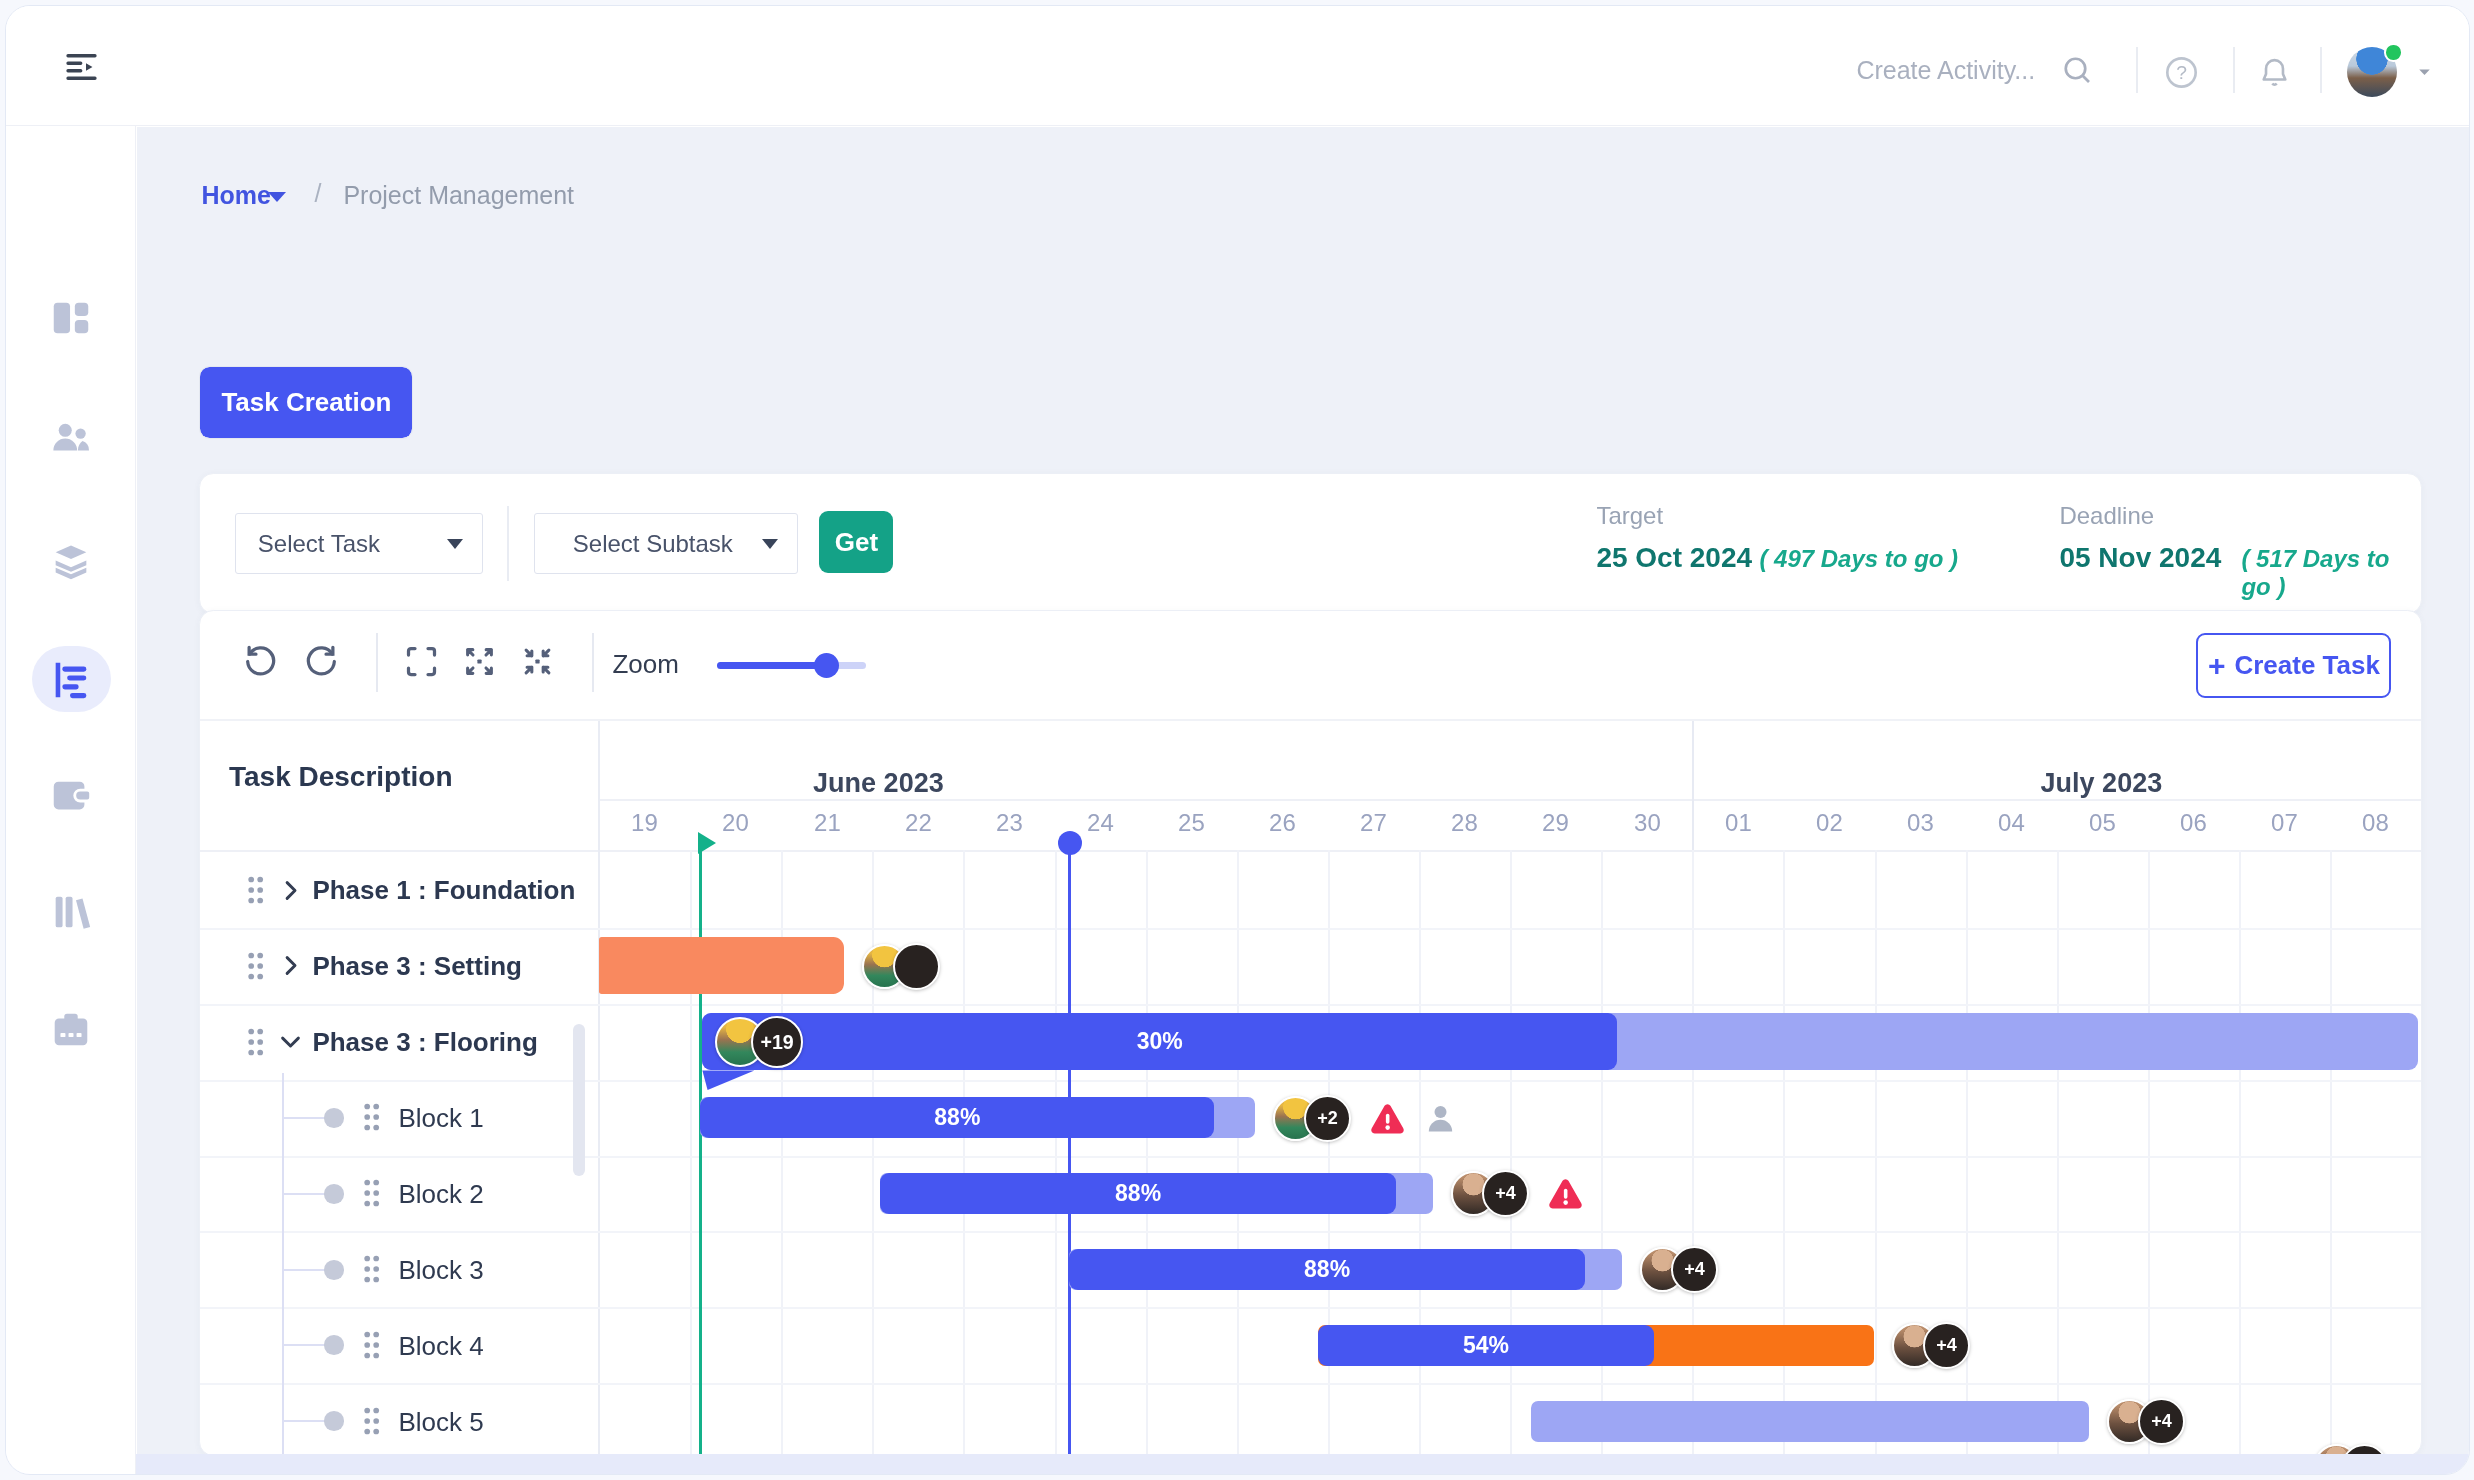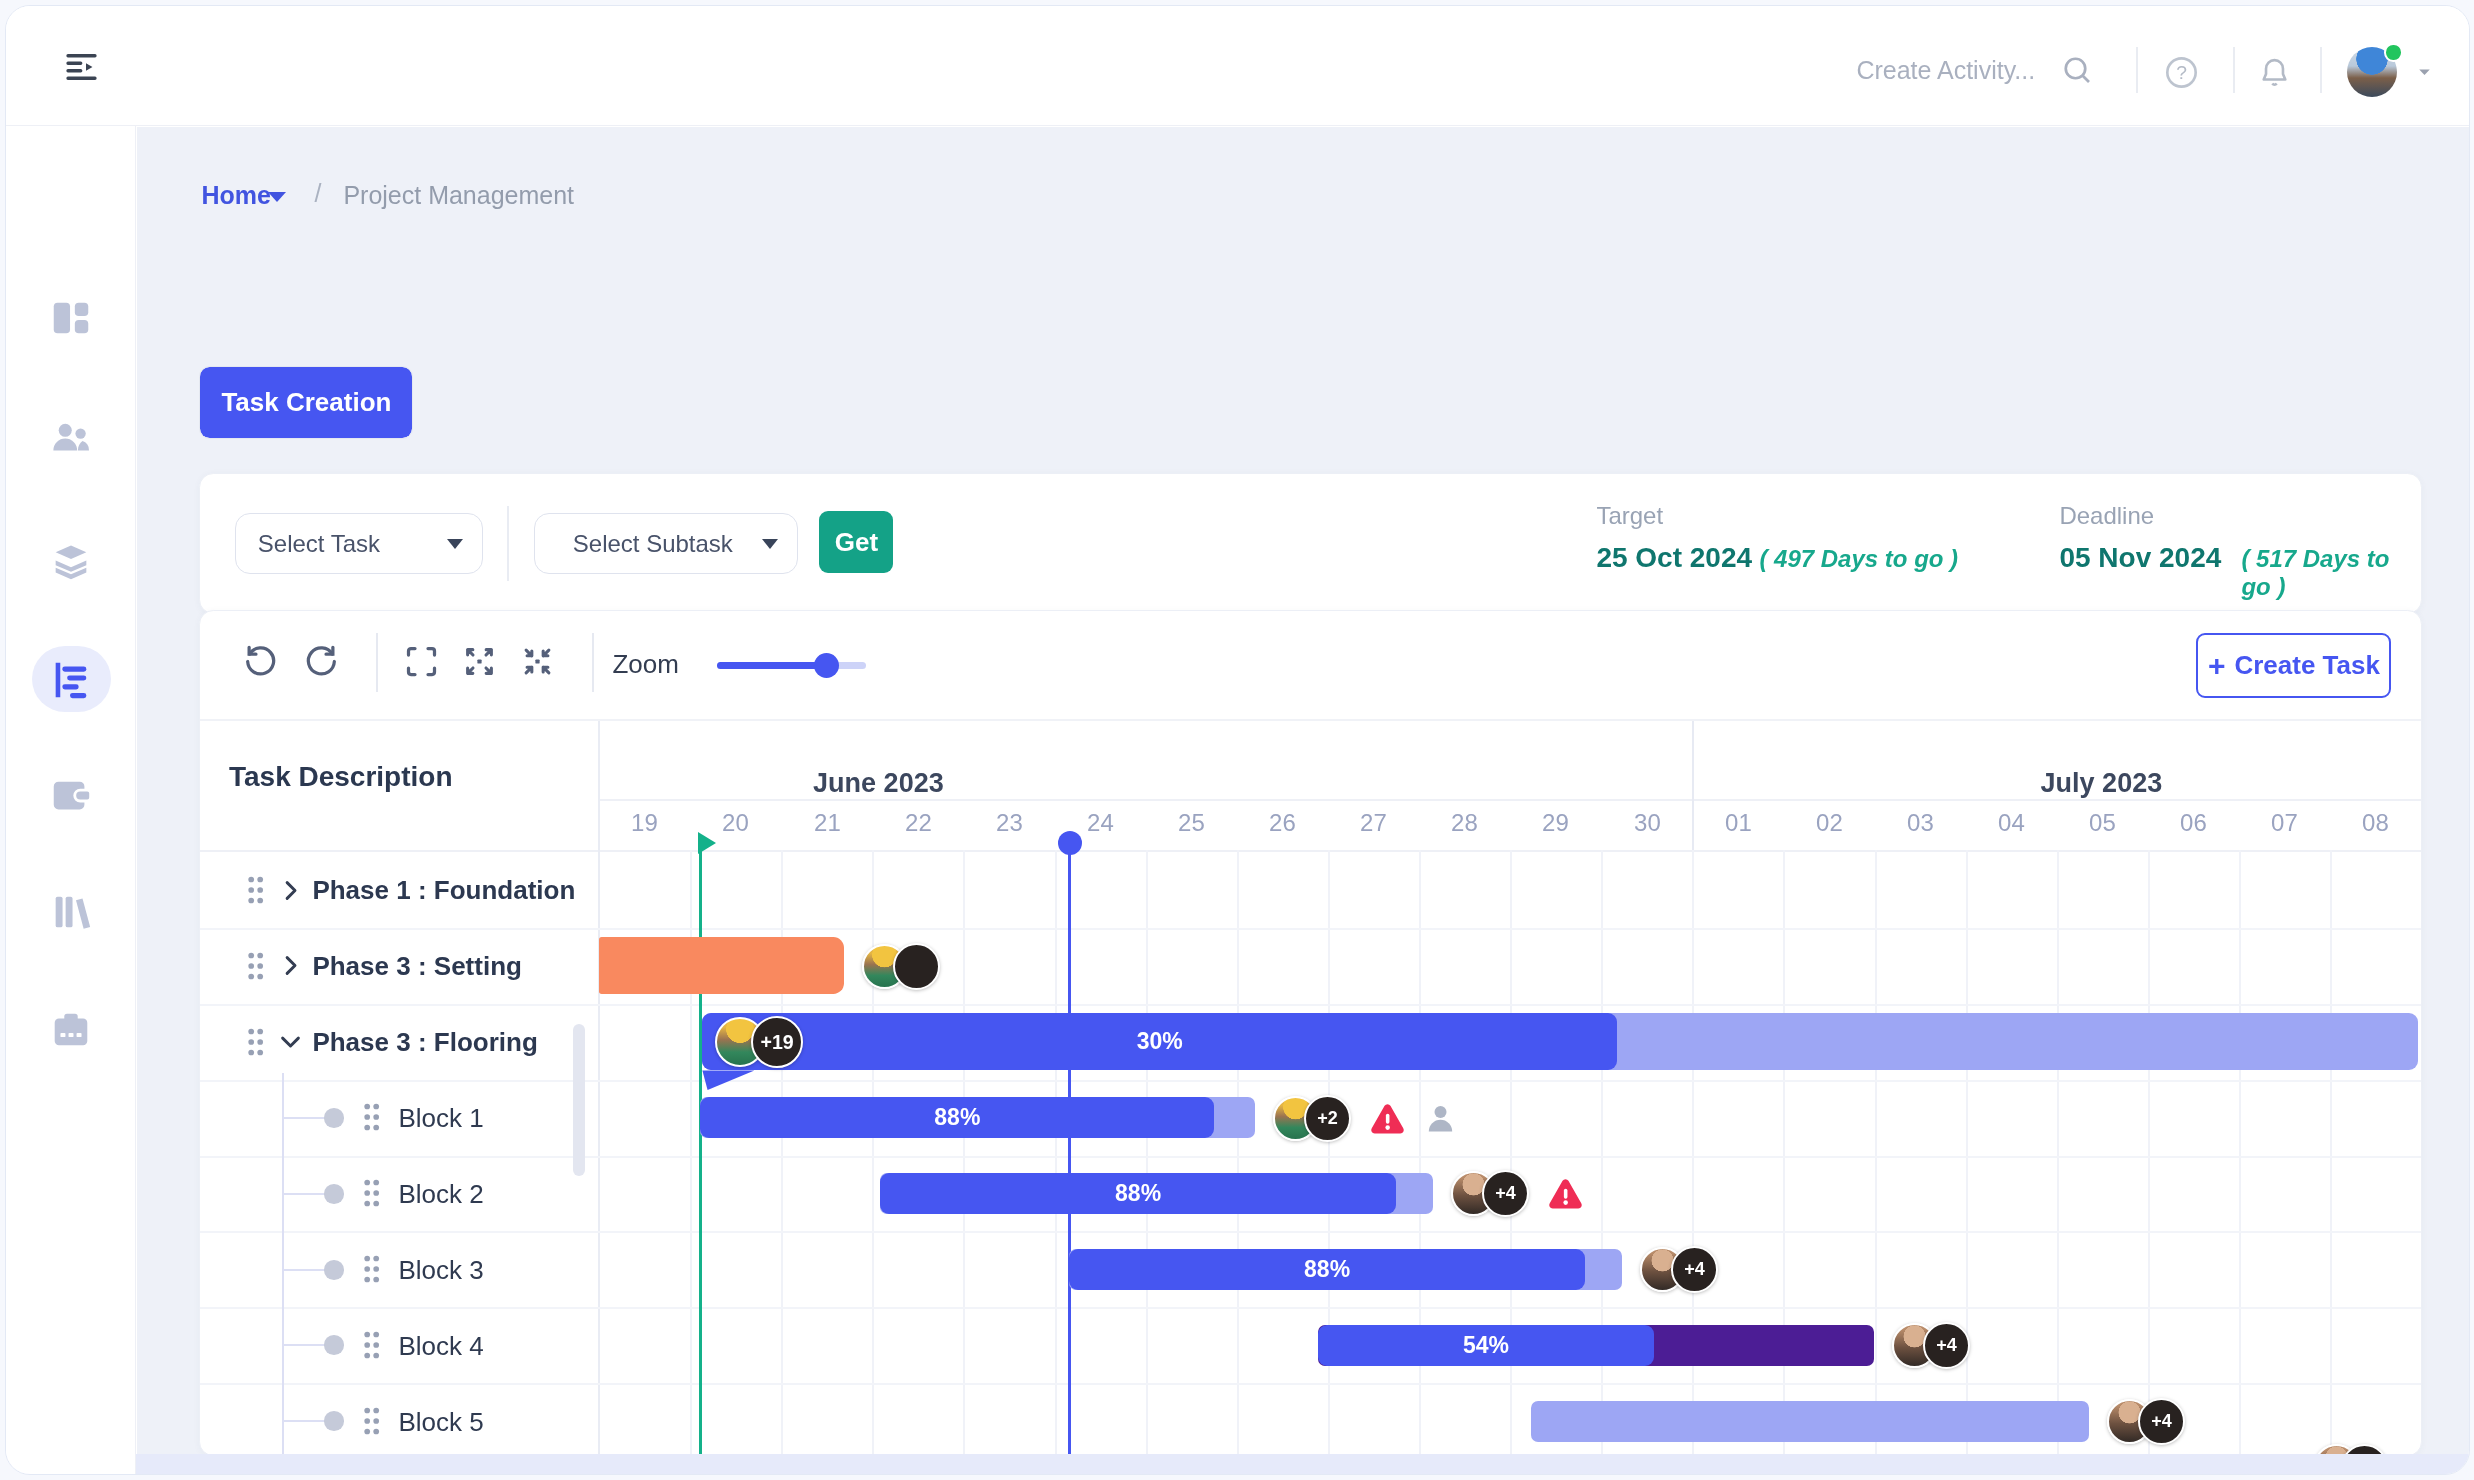--- a/index.html
+++ b/index.html
@@ -11,21 +11,21 @@
   .header{position:absolute;left:0;top:0;right:0;height:119px;background:#fff;border-bottom:1.8px solid #eef0f6;z-index:6;}
   .hdr-div{position:absolute;top:41px;width:1.8px;height:46px;background:#e9ecf2;}
   
   .sidebar{position:absolute;left:0;top:119px;width:129px;bottom:0;background:#fff;border-right:1.8px solid #eef0f6;z-index:5;}
   .side-ic{position:absolute;left:42px;width:46px;height:46px;color:#bcc3d8;}
   .side-ic svg{width:100%;height:100%;}
   .active-pill{position:absolute;left:26px;width:79px;height:66px;background:#e9ecfc;border-radius:36px;}
   
   .mainbg{position:absolute;left:131px;top:121px;right:0;bottom:0;background:#eef1f8;}
   .card{position:absolute;background:#fff;border:0.9px solid #ecEFF6;border-radius:14.3px;box-shadow:0 1.8px 7.1px rgba(60,70,110,.04);}
-  .select{position:absolute;height:59px;border:1.8px solid #dfe3ee;border-radius:15px;display:flex;align-items:center;background:#fff;}
+  .select{position:absolute;height:59px;border:1.8px solid #dfe3ee;border-radius:3px;display:flex;align-items:center;background:#fff;}
   .select span{margin-left:21.4px;font-size:24px;color:#49536a;}
   .caret{position:absolute;right:19.6px;top:25px;width:0;height:0;border-left:8px solid transparent;border-right:8px solid transparent;border-top:10.7px solid #39445a;}
   .lbl-gray{font-size:24px;color:#99a3b4;}
   .date-strong{font-size:28px;font-weight:bold;color:#0f766e;}
   .days-go{font-size:24px;font-style:italic;font-weight:bold;color:#17a88c;}
   .tool-ic{position:absolute;top:31px;width:39px;height:39px;color:#55607a;}
   .tool-ic svg{width:100%;height:100%;}
   .vline{position:absolute;width:1.8px;background:#f0f2f8;}
   .hline{position:absolute;height:1.8px;background:#f2f4f9;}
   .day-lbl{position:absolute;width:62px;text-align:center;font-size:24px;color:#9aa3c0;}
@@ -414,21 +414,21 @@
         <div class="tdot" style="left: 124px; top: 724px;"></div>
         <div style="position: absolute; left: 161px; top: 719px;"><svg viewBox="0 0 14 20" width="21.4" height="30">
             <circle cx="4" cy="3" r="1.9" fill="#97a0b4"></circle>
             <circle cx="10" cy="3" r="1.9" fill="#97a0b4"></circle>
             <circle cx="4" cy="10" r="1.9" fill="#97a0b4"></circle>
             <circle cx="10" cy="10" r="1.9" fill="#97a0b4"></circle>
             <circle cx="4" cy="17" r="1.9" fill="#97a0b4"></circle>
             <circle cx="10" cy="17" r="1.9" fill="#97a0b4"></circle>
           </svg></div>
         <div class="task-lbl" style="left: 198px; top: 720px;">Block 4</div>
-        <div class="bar" style="left: 1118px; top: 714px; width: 556px; height: 41px; background: #4c1d95; border-radius: 7.1px;">
+        <div class="bar" style="left: 1118px; top: 714px; width: 556px; height: 41px; background: #f97316; border-radius: 7.1px;">
           <div class="fill" style="width: 60.3%; background: rgb(70, 86, 241);">
             <span class="pct">54%</span>
           </div>
         </div>
         <div class="cluster" style="top: 710px; left: 1692px; height: 48px;">
           <div class="av av-photo2" style="width: 41px; height: 41px;"></div>
           <div class="av av-count" style="width: 43px; height: 43px; margin-left: -14.3px; font-size: 18px;">+4</div>
         </div>
         <div class="stub" style="left: 83px; top: 809px; width: 45px;"></div>
         <div class="tdot" style="left: 124px; top: 800px;"></div>

